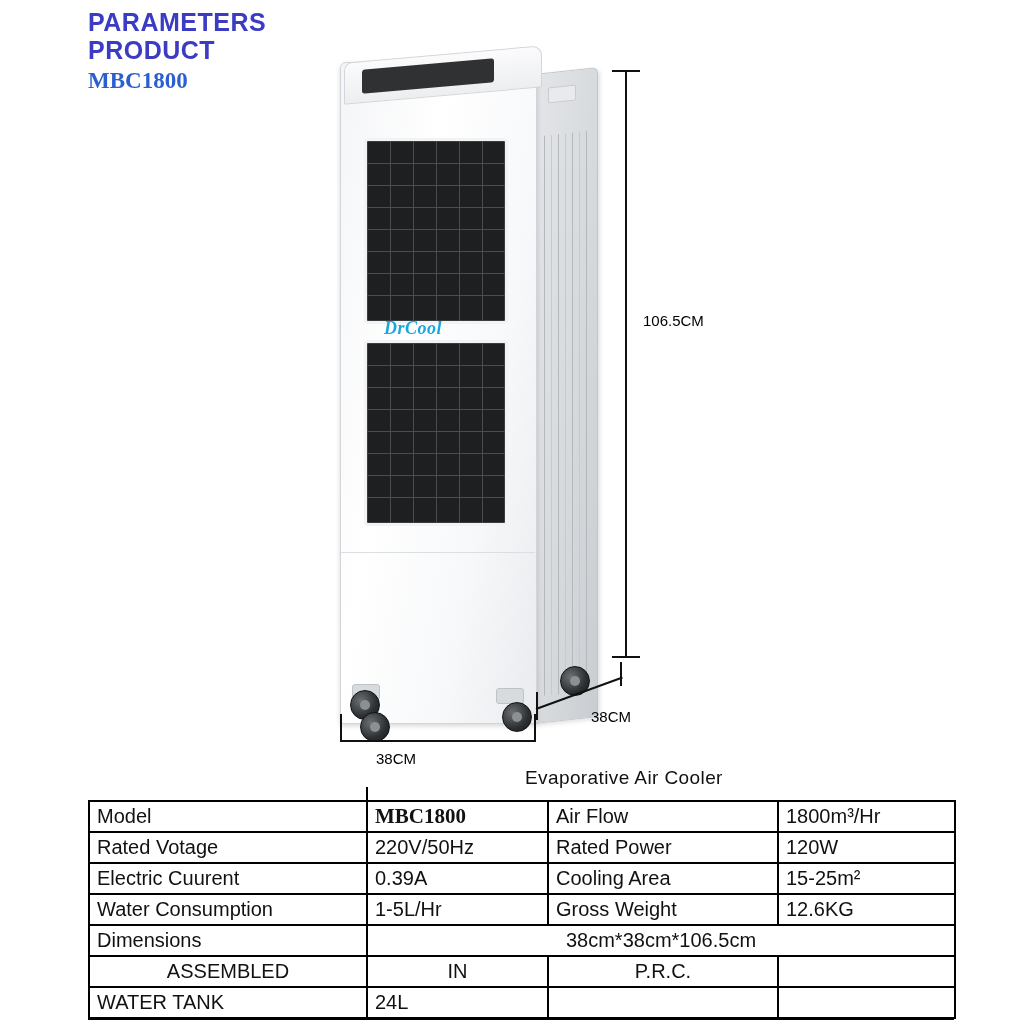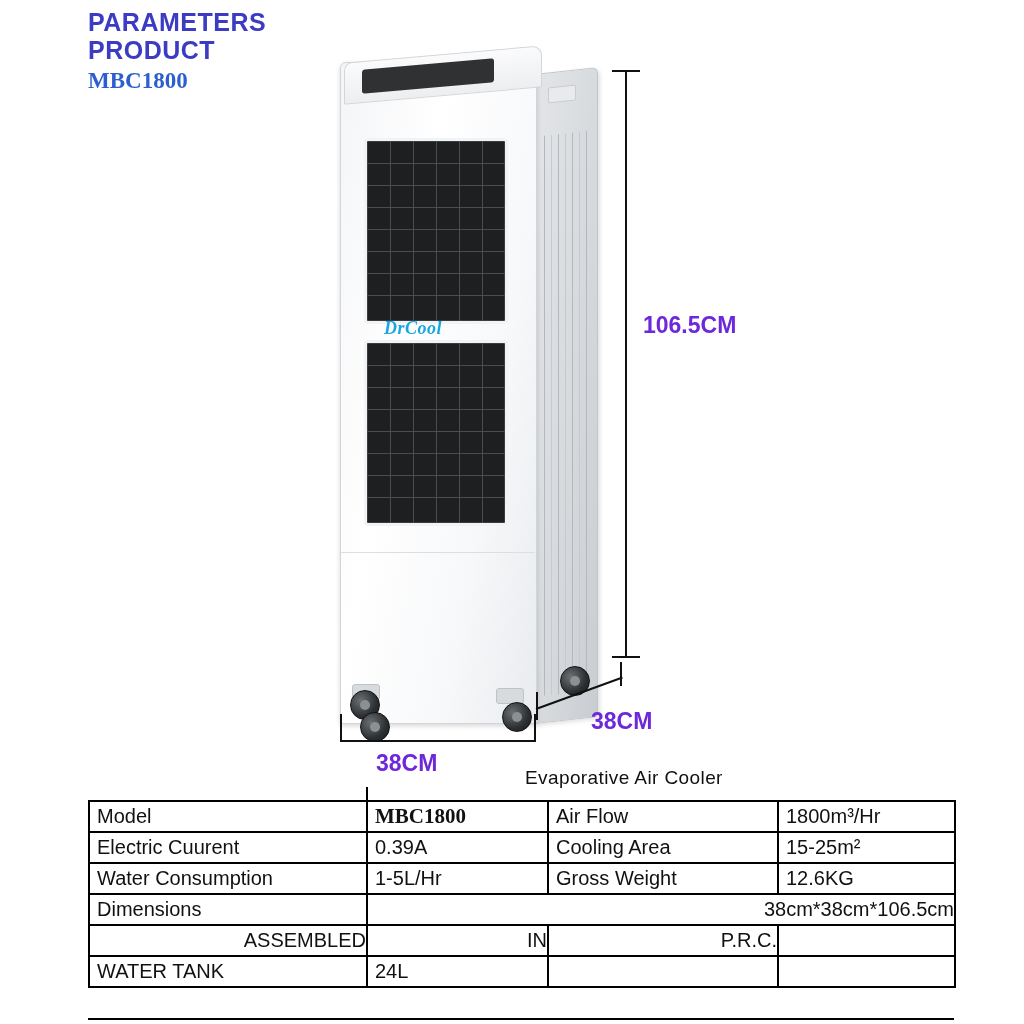--- a/index.html
+++ b/index.html
@@ -194,23 +194,23 @@
     border-radius: 3px;
   }
 
   
   .dim-line {
     position: absolute;
     background: #111;
   }
   .dim-label {
     position: absolute;
-    color: #6d28d9;
-    font-size: 23px;
-    font-weight: bold;
+    color: #000000;
+    font-size: 15px;
+    font-weight: normal;
     font-family: "Liberation Sans", sans-serif;
   }
   .caption {
     position: absolute;
     left: 525px;
     top: 767px;
     font-size: 19px;
     color: #111;
     letter-spacing: 0.4px;
   }
@@ -232,21 +232,21 @@
     color: #111;
     font-family: "Liberation Sans", sans-serif;
     white-space: nowrap;
     overflow: hidden;
   }
   .spec-table td.bold {
     font-weight: bold;
     font-family: "Liberation Serif", serif;
     font-size: 21px;
   }
-  .spec-table td.center { text-align: right; padding-left: 0; }
+  .spec-table td.center { text-align: center; padding-left: 0; }
   .topstub {
     position: absolute;
     left: 366px;
     top: 787px;
     width: 2px;
     height: 14px;
     background: #000;
   }
   .bottom-rule {
     position: absolute;
@@ -363,20 +363,26 @@
       <col style="width:177px">
     </colgroup>
     <tbody>
       <tr>
         <td>Model</td>
         <td class="bold">MBC1800</td>
         <td>Air Flow</td>
         <td>1800m³/Hr</td>
       </tr>
       <tr>
+        <td>Rated Votage</td>
+        <td>220V/50Hz</td>
+        <td>Rated Power</td>
+        <td>120W</td>
+      </tr>
+      <tr>
         <td>Electric Cuurent</td>
         <td>0.39A</td>
         <td>Cooling Area</td>
         <td>15-25m²</td>
       </tr>
       <tr>
         <td>Water Consumption</td>
         <td>1-5L/Hr</td>
         <td>Gross Weight</td>
         <td>12.6KG</td>

